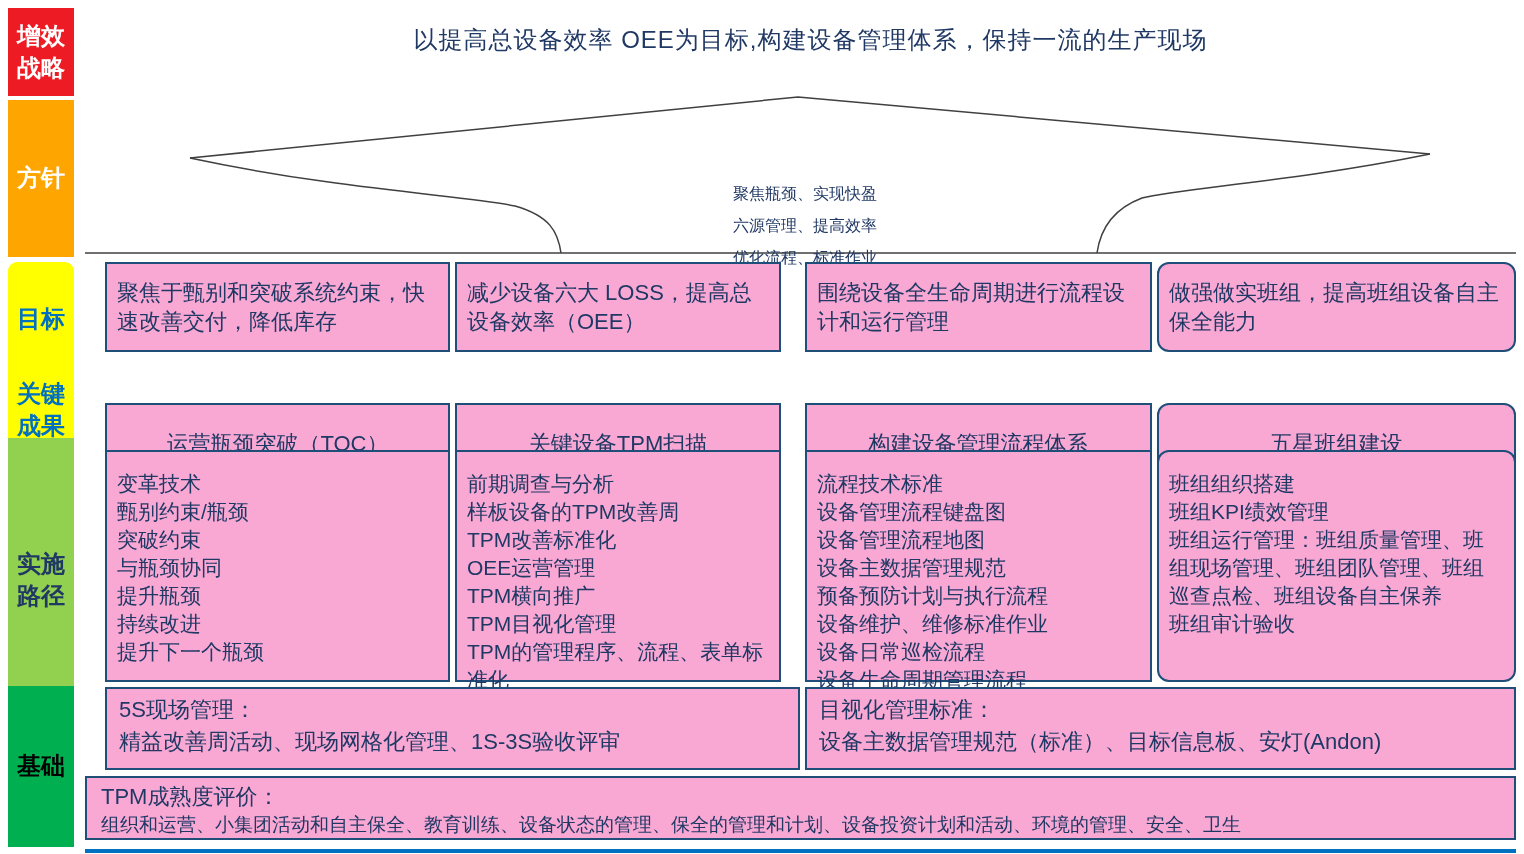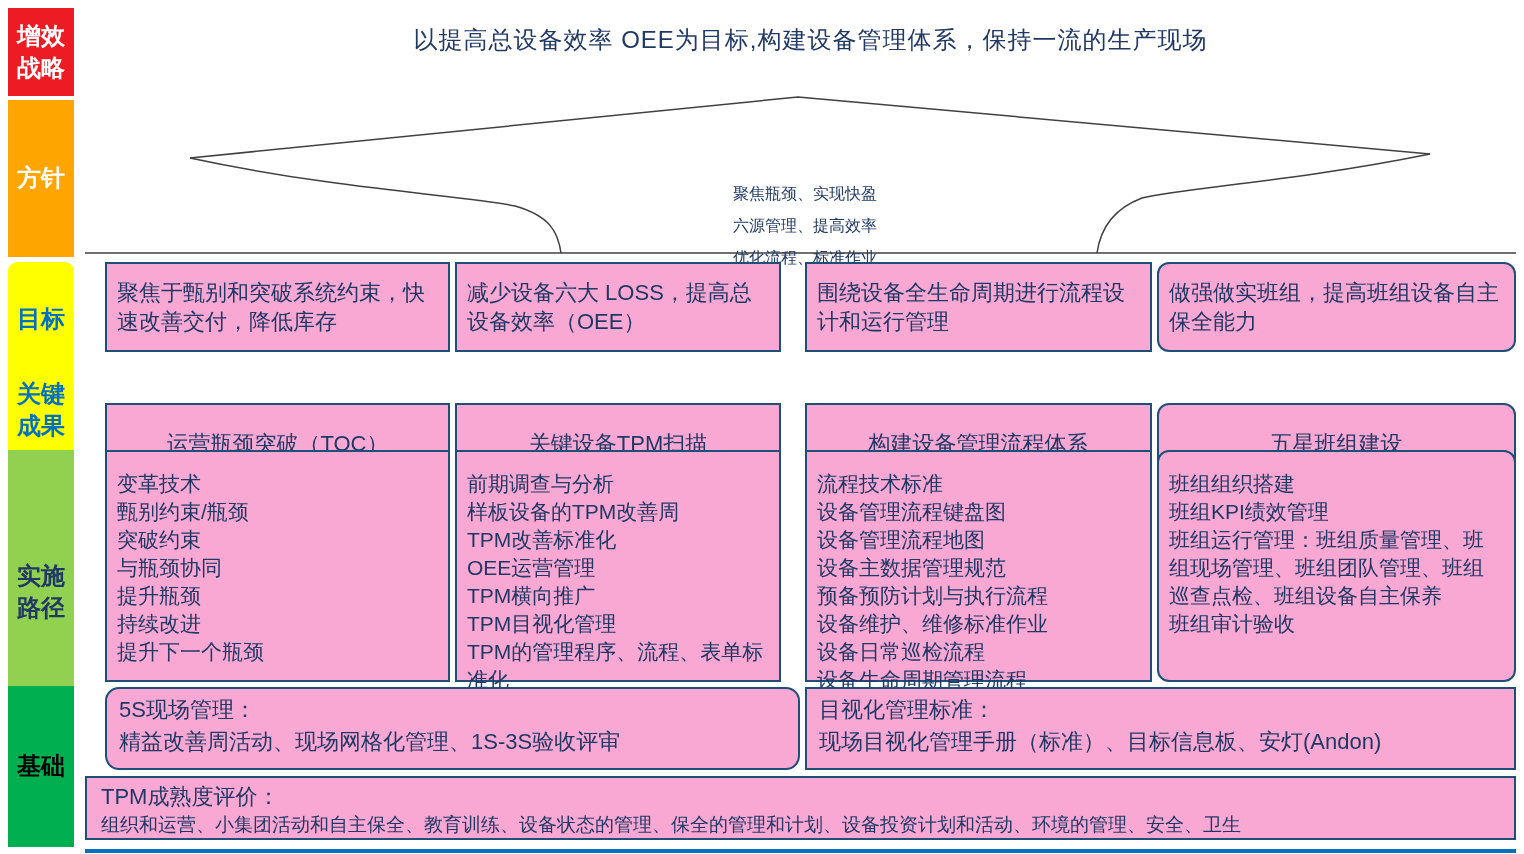--- a/index.html
+++ b/index.html
@@ -26,21 +26,21 @@
   .side{
     position:absolute;left:8px;width:66px;
     display:flex;align-items:center;justify-content:center;
     text-align:center;font-weight:bold;font-size:24px;line-height:1.35;
     white-space:pre-line;box-sizing:border-box;
   }
   .side-strategy{top:8px;height:88px;background:var(--red);color:#ffffff;}
   .side-policy{top:100px;height:157px;background:var(--orange);color:#ffffff;}
   .side-goal{top:262px;height:114px;background:var(--yellow);color:var(--blue);border-radius:9px;}
   .side-kr{top:361px;height:98px;background:var(--yellow);color:var(--blue);}
-  .side-path{top:450px;height:284px;background:var(--lgreen);color:var(--navy);}
+  .side-path{top:438px;height:284px;background:var(--lgreen);color:var(--navy);}
   .side-found{top:686px;height:161px;background:var(--green);color:#000000;}
   
   .roof{position:absolute;left:0;top:0;width:1524px;height:260px;}
   .policy-text{
     position:absolute;left:560px;top:146px;width:490px;
     text-align:center;font-size:16px;line-height:32px;color:var(--navy);margin-top:32px;
   }
   
   .box{
     position:absolute;background:#f9a8d4;border:2px solid var(--border);
@@ -49,21 +49,21 @@
   .c1{left:105px;width:345px;}
   .c2{left:455px;width:326px;}
   .c3{left:805px;width:347px;}
   .c4{left:1157px;width:359px;border-radius:12px;}
   .row-goal{top:262px;height:90px;display:flex;align-items:center;
     padding:4px 10px;font-size:22px;line-height:1.32;}
   .row-kr{top:361px;height:82px;display:flex;align-items:center;justify-content:center;
     text-align:center;font-size:22px;padding:4px 8px;margin-top:42px;}
   .row-path{top:450px;height:232px;padding:18px 10px;font-size:21px;line-height:28px;}
   .found{top:687px;height:83px;padding:5px 12px;font-size:22px;line-height:32px;}
-  .found1{left:105px;width:695px;border-radius:14px;}
+  .found1{left:105px;width:695px;}
   .found2{left:805px;width:711px;}
   .tpm{
     left:85px;width:1431px;top:776px;height:64px;padding:4px 14px;
   }
   .tpm .tpm-title{font-size:22px;line-height:30px;}
   .tpm .tpm-body{font-size:19px;line-height:26px;}
   .bottom-line{
     position:absolute;left:85px;top:849px;width:1431px;height:4px;background:var(--blue);
   }
 </style>
@@ -157,21 +157,21 @@
       <div class="path-line">班组运行管理：班组质量管理、班组现场管理、班组团队管理、班组巡查点检、班组设备自主保养</div>
       <div class="path-line">班组审计验收</div>
     </div>
 
   <div class="box found found1">
     <div>5S现场管理：</div>
     <div>精益改善周活动、现场网格化管理、1S-3S验收评审</div>
   </div>
   <div class="box found found2">
     <div>目视化管理标准：</div>
-    <div>现场目视化管理手册（标准）、目标信息板、安灯(Andon)</div>
+    <div>设备主数据管理规范（标准）、目标信息板、安灯(Andon)</div>
   </div>
 
   <div class="box tpm">
     <div class="tpm-title">TPM成熟度评价：</div>
     <div class="tpm-body">组织和运营、小集团活动和自主保全、教育训练、设备状态的管理、保全的管理和计划、设备投资计划和活动、环境的管理、安全、卫生</div>
   </div>
 
   <div class="bottom-line"></div>
 
 </div>

